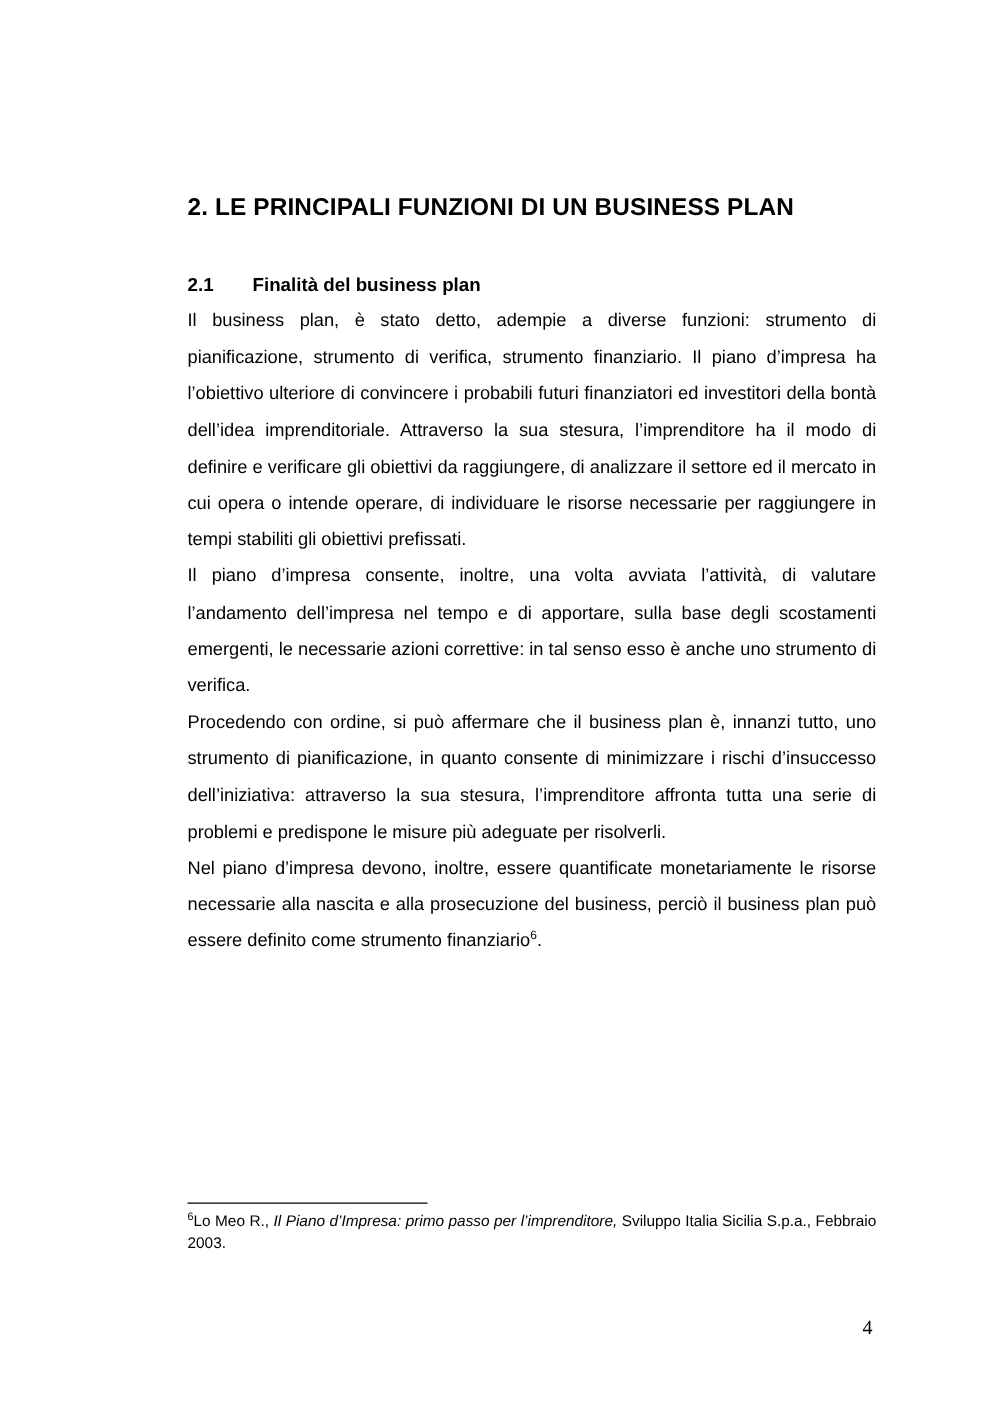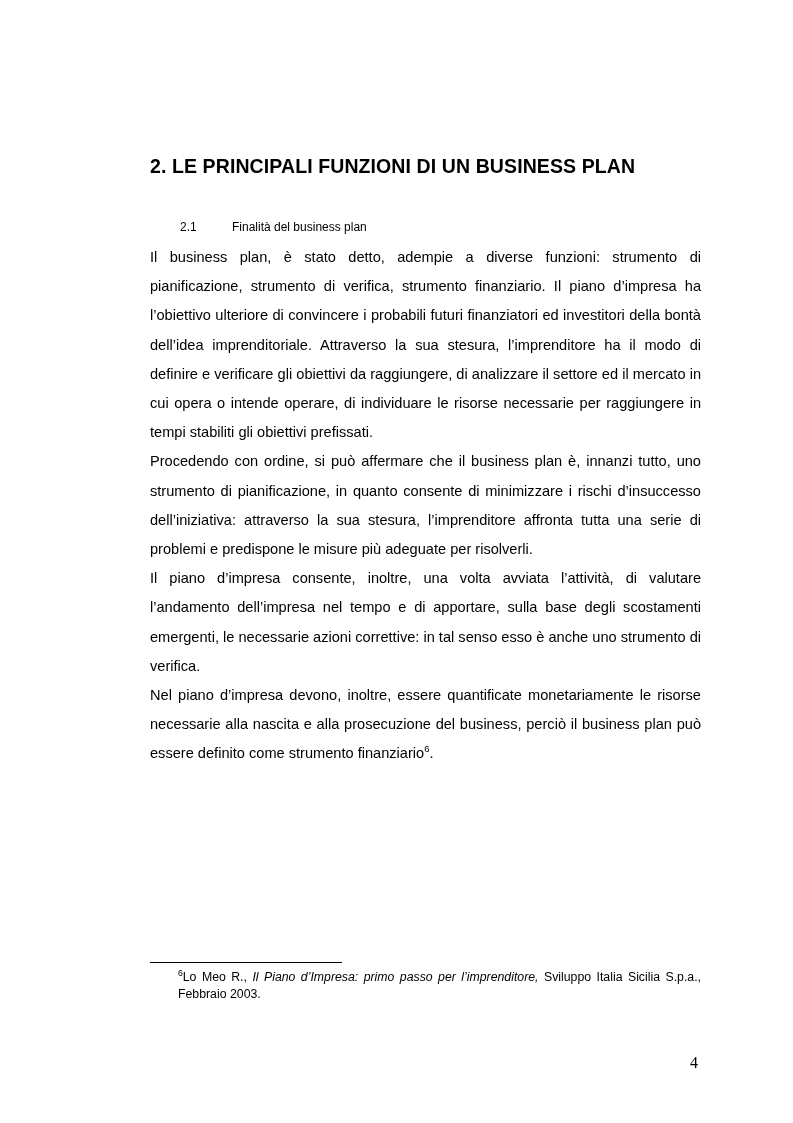--- a/index.html
+++ b/index.html
@@ -46,25 +46,24 @@
     line-height: 26px;
     white-space: nowrap;
   }
 
   
   .section-heading {
     position: absolute;
     left: 0;
     top: 205px;
     width: 551px;
-    font-size: 12px;
-    font-weight: normal;
+    font-size: 15px;
+    font-weight: bold;
     line-height: 24px;
     white-space: nowrap;
-    margin-left: 30px;
   }
   .section-number {
     display: inline-block;
     width: 52px;
   }
 
   
   .body-block {
     position: absolute;
     left: 0;
@@ -100,21 +99,20 @@
     width: 192px;
     height: 0;
     border-top: 1px solid #000000;
     margin: 0 0 6px 0;
   }
   .footnote-text {
     font-size: 12.3px;
     line-height: 16.5px;
     text-align: justify;
     text-justify: inter-word;
-    margin-left: 28px;
   }
   .footnote-text .fn-marker {
     font-size: 8.6px;
     vertical-align: super;
     line-height: 0;
   }
   .footnote-title {
     font-style: italic;
   }
 
@@ -138,23 +136,23 @@
   <div class="content">
 
     <h1 class="chapter-title">2. LE PRINCIPALI FUNZIONI DI UN BUSINESS PLAN</h1>
 
     <h2 class="section-heading"><span class="section-number">2.1</span><span>Finalità del business plan</span></h2>
 
     <div class="body-block">
 
       <p>Il business plan, è stato detto, adempie a diverse funzioni: strumento di pianificazione, strumento di verifica, strumento finanziario. Il piano d’impresa ha l’obiettivo ulteriore di convincere i probabili futuri finanziatori ed investitori della bontà dell’idea imprenditoriale. Attraverso la sua stesura, l’imprenditore ha il modo di definire e verificare gli obiettivi da raggiungere, di analizzare il settore ed il mercato in cui opera o intende operare, di individuare le risorse necessarie per raggiungere in tempi stabiliti gli obiettivi prefissati.</p>
 
+      <p>Il piano d’impresa consente, inoltre, una volta avviata l’attività, di valutare l’andamento dell’impresa nel tempo e di apportare, sulla base degli scostamenti emergenti, le necessarie azioni correttive: in tal senso esso è anche uno strumento di verifica.</p>
+
       <p>Procedendo con ordine, si può affermare che il business plan è, innanzi tutto, uno strumento di pianificazione, in quanto consente di minimizzare i rischi d’insuccesso dell’iniziativa: attraverso la sua stesura, l’imprenditore affronta tutta una serie di problemi e predispone le misure più adeguate per risolverli.</p>
-
-      <p>Il piano d’impresa consente, inoltre, una volta avviata l’attività, di valutare l’andamento dell’impresa nel tempo e di apportare, sulla base degli scostamenti emergenti, le necessarie azioni correttive: in tal senso esso è anche uno strumento di verifica.</p>
 
       <p><span>Nel piano d’impresa devono, inoltre, essere quantificate monetariamente le risorse necessarie alla nascita e alla prosecuzione del business, perciò il business plan può essere definito come strumento finanziario</span><sup class="fn-ref">6</sup><span>.</span></p>
 
       <div class="spacer-2lines"></div>
 
 
     </div>
   </div>
 
   <div class="footnote-area">

